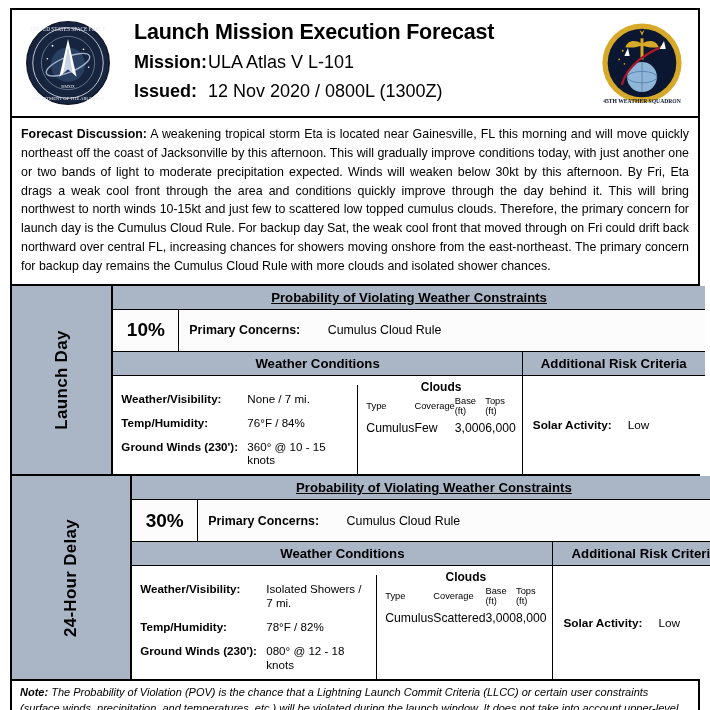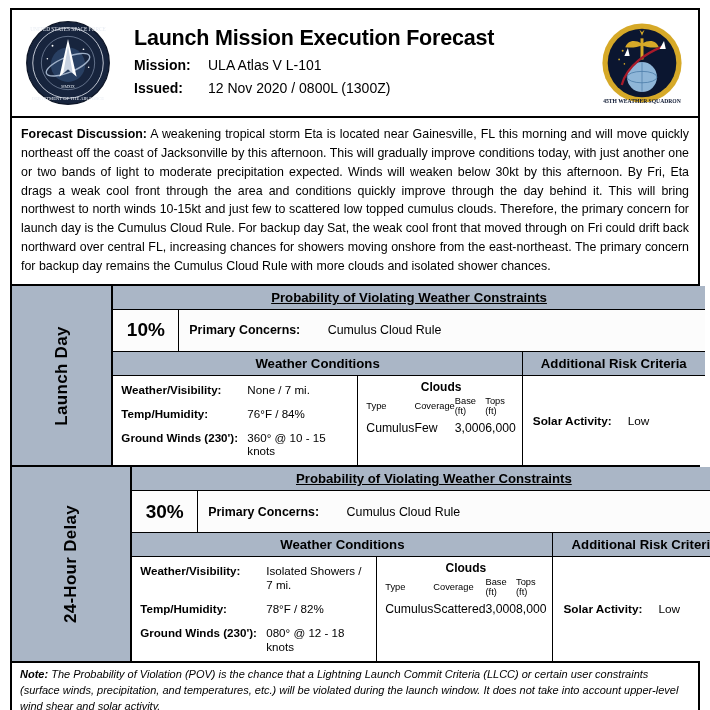--- a/index.html
+++ b/index.html
@@ -23,21 +23,21 @@
     display: flex; align-items: center;
     padding: 0 8px;
     flex: 0 0 auto;
   }
   .seal { flex: 0 0 96px; display: flex; justify-content: center; }
   .header-mid { flex: 1 1 auto; padding-left: 18px; }
   .doc-title {
     font-size: 21.5px; font-weight: bold; letter-spacing: -0.2px;
     margin-bottom: 3px; white-space: nowrap;
   }
-  .meta-row { display: flex; font-size: 14px; line-height: 1.62; }
+  .meta-row { display: flex; font-size: 18px; line-height: 1.62; }
   .meta-key { font-weight: bold; width: 74px; flex: 0 0 74px; }
   .meta-val { }
 
   
   .discussion {
     border: 2px solid #000; border-top: none;
     padding: 7px 9px 8px 9px;
     font-size: 12.4px; line-height: 1.52;
     text-align: justify;
     flex: 0 0 auto;
@@ -97,21 +97,21 @@
     padding: 4px 0;
   }
   .subhead.wx { flex: 1 1 auto; border-right: 1.5px solid #000; }
   .subhead.risk { flex: 0 0 182px; }
 
   .detail-row { display: flex; background: #fff; }
   .wx-col {
     flex: 1 1 auto; display: flex;
     border-right: 1.5px solid #000;
   }
-  .wx-left { flex: 0 0 245px; padding: 7px 10px 7px 8px; border-right: 1.5px solid #000; }
+  .wx-left { flex: 0 0 245px; padding: 7px 10px 7px 8px; border-right: 1.5px solid #000; margin-top: 9px; }
   .wx-line { display: flex; font-size: 11.6px; line-height: 1.2; margin-bottom: 10px; }
   .wx-line:last-child { margin-bottom: 0; }
   .wx-lbl { font-weight: bold; flex: 0 0 126px; }
   .wx-val { }
 
   .clouds { flex: 1 1 auto; padding: 4px 6px 6px 8px; }
   .clouds-title { text-align: center; font-size: 12px; font-weight: bold; margin-bottom: 2px; }
   .cloud-grid { width: 100%; border-collapse: collapse; }
   .cloud-grid th {
     font-size: 9.3px; font-weight: normal; text-align: left;

